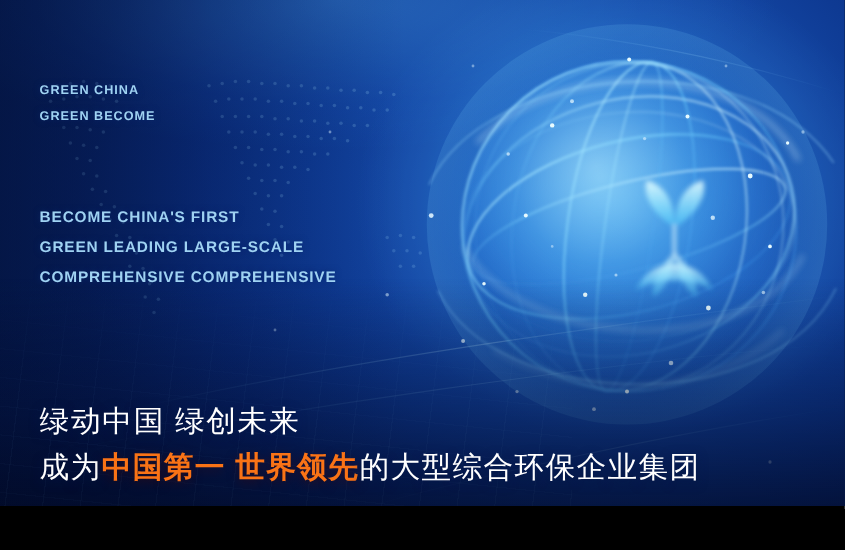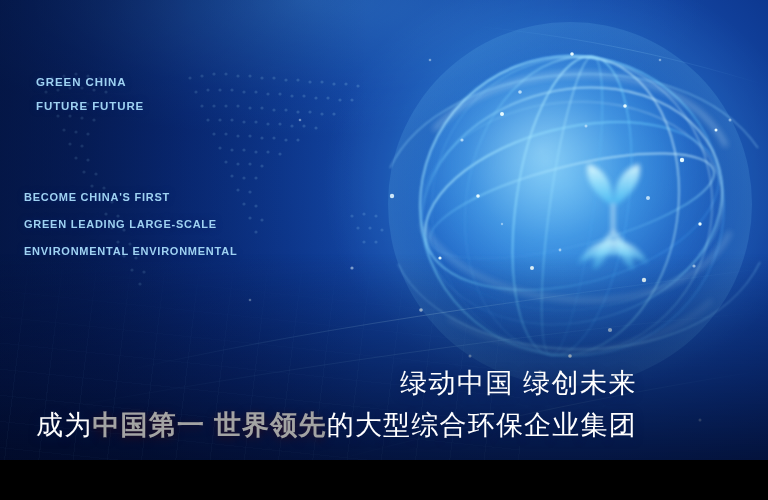--- a/index.html
+++ b/index.html
@@ -113,53 +113,52 @@
     left: 36px; top: 70px;
     color: #9fd2f2;
     font-size: 11.5px;
     font-weight: bold;
     letter-spacing: 0.9px;
     line-height: 24px;
     text-shadow: 0 0 6px rgba(10,40,110,0.8);
   }
   .eng-block-2 {
     position: absolute;
-    left: 24px; top: 184px;
+    left: 36px; top: 184px;
     color: #9fd2f2;
-    font-size: 11px;
+    font-size: 14px;
     font-weight: bold;
     letter-spacing: 0.75px;
     line-height: 27px;
     text-shadow: 0 0 6px rgba(10,40,110,0.8);
   }
   .eng-line { white-space: nowrap; }
 
   
   .cn-block {
     position: absolute;
     left: 36px; top: 366px;
     color: #ffffff;
     text-shadow: 0 2px 10px rgba(4,22,70,0.75);
-    text-align: right;
   }
   .cn-line1 {
     font-size: 27px;
     letter-spacing: 1.5px;
     line-height: 34px;
     white-space: nowrap;
   }
   .cn-line2 {
     margin-top: 8px;
     font-size: 27px;
     letter-spacing: 1.2px;
     line-height: 34px;
     white-space: nowrap;
   }
   .hl {
-    color: #a3a3a3;
+    color: #f97316;
     font-weight: bold;
     text-shadow: 0 2px 10px rgba(70,6,0,0.55);
   }
 </style>
 </head>
 <body>
 
 <div id="banner">
 
   <div class="bg-base"></div>
@@ -455,27 +454,27 @@
         <circle cx="660" cy="60" r="1.3" opacity="0.45"></circle>
         <circle cx="430" cy="60" r="1.3" opacity="0.45"></circle>
       </g>
     </svg>
   </div>
 
   <div class="bg-bottomdark"></div>
 
   <div class="eng-block-1">
     <div class="eng-line">GREEN CHINA</div>
-    <div class="eng-line">FUTURE FUTURE</div>
+    <div class="eng-line">GREEN BECOME</div>
   </div>
 
   <div class="eng-block-2">
     <div class="eng-line">BECOME CHINA'S FIRST</div>
     <div class="eng-line">GREEN LEADING LARGE-SCALE</div>
-    <div class="eng-line">ENVIRONMENTAL ENVIRONMENTAL</div>
+    <div class="eng-line">COMPREHENSIVE COMPREHENSIVE</div>
   </div>
 
   <div class="cn-block">
     <div class="cn-line1">绿动中国 绿创未来</div>
     <div class="cn-line2"><span>成为</span><span class="hl">中国第一 世界领先</span><span>的大型综合环保企业集团</span></div>
   </div>
 
 </div>
 
 </body></html>

